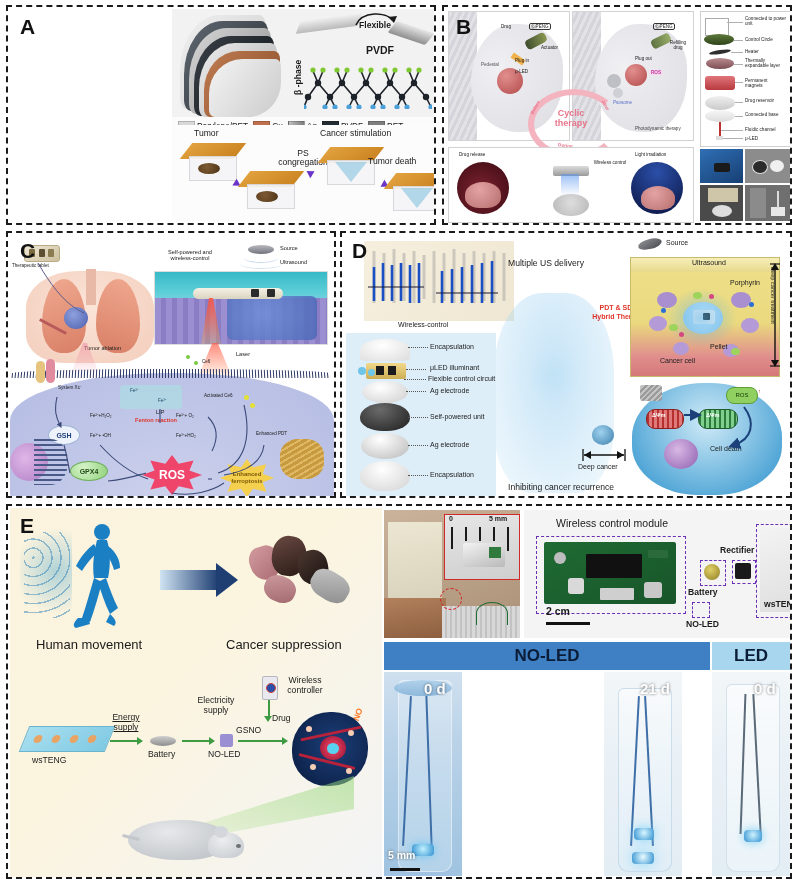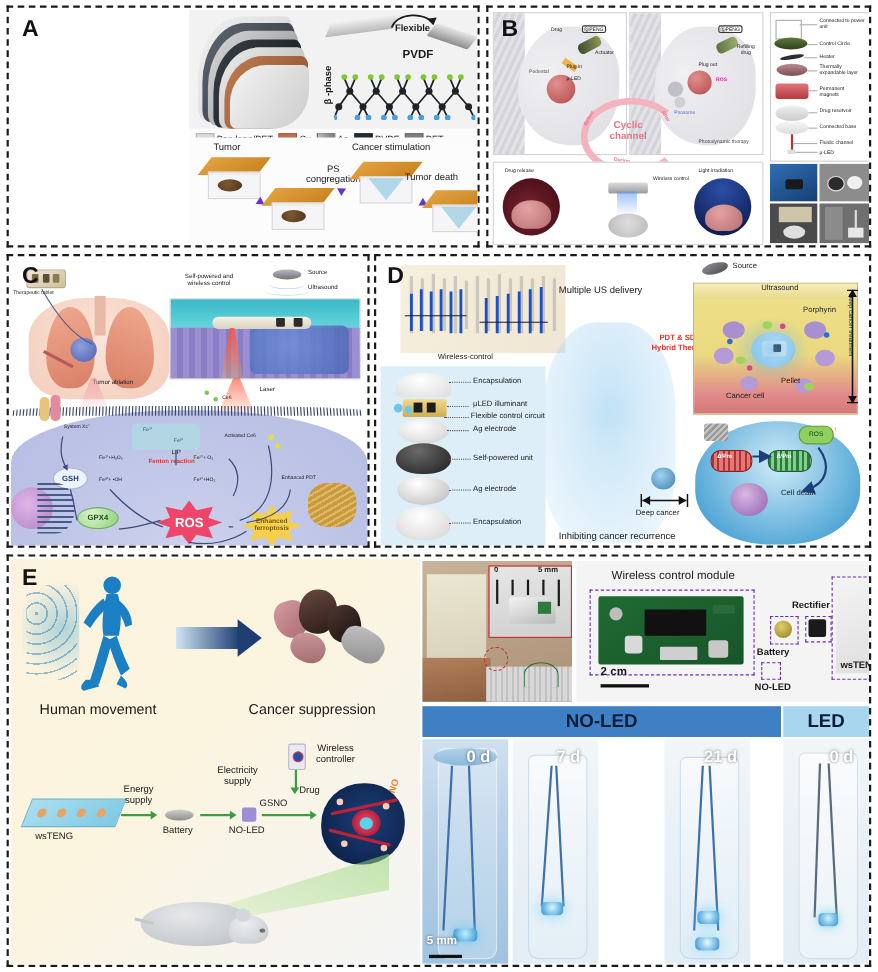--- a/index.html
+++ b/index.html
@@ -246,21 +246,21 @@
       <div style="position:absolute;left:78px;top:24px;width:20px;height:10px;border-radius:4px;background:linear-gradient(100deg,#5b7040,#9bb06b);transform:rotate(-26deg);"></div>
       <div class="lbl tiny" style="left:80px;top:11px;border:0.5px solid #333;padding:0 1px;border-radius:2px;">ⓑPENG</div>
       <div class="lbl tiny ctr" style="left:92px;top:28px;width:26px;white-space:normal;">Refilling drug</div>
       <div class="lbl tiny" style="left:62px;top:44px;">Plug out</div>
       <div class="lbl tiny" style="left:76px;top:58px;color:#c2379d;font-weight:bold;background:#f7d9ee;padding:0 2px;border-radius:4px;">ROS</div>
       <div class="lbl tiny" style="left:40px;top:88px;color:#5a6fc4;">Psosome</div>
       <div class="lbl tiny" style="left:62px;top:114px;color:#444;">Photodynamic therapy</div>
     </div>
 
     <div class="arcArrow" style="left:84px;top:82px;width:80px;height:58px;border-color:#f3b4bf;border-right-color:transparent;clip-path:inset(0 0 0 0);"></div>
-    <div class="cyc s" style="left:104px;top:102px;width:46px;line-height:1.1;font-size:9px;">Cyclic channel</div>
+    <div class="cyc s" style="left:104px;top:102px;width:46px;line-height:1.1;font-size:9px;">Cyclic therapy</div>
     <div class="lbl tiny" style="left:84px;top:98px;color:#e8758b;font-weight:bold;transform:rotate(-62deg);">Before</div>
     <div class="lbl tiny" style="left:156px;top:96px;color:#e8758b;font-weight:bold;transform:rotate(58deg);">After</div>
     <div class="lbl tiny" style="left:114px;top:136px;color:#e8758b;font-weight:bold;transform:rotate(8deg);">During</div>
 
     <div class="bsub" style="left:4px;top:140px;width:244px;height:74px;">
       <div style="position:absolute;left:8px;top:14px;width:52px;height:52px;border-radius:50%;background:radial-gradient(circle at 45% 55%,#7d2330,#3a0a12);"></div>
       <div style="position:absolute;left:16px;top:34px;width:36px;height:26px;border-radius:50% 50% 40% 40%;background:radial-gradient(circle at 40% 30%,#e4a3a3,#b56d6d);"></div>
       <div style="position:absolute;left:182px;top:14px;width:52px;height:52px;border-radius:50%;background:radial-gradient(circle at 50% 20%,#2b4fa8,#0a1340);"></div>
       <div style="position:absolute;left:192px;top:38px;width:34px;height:24px;border-radius:50% 50% 40% 40%;background:radial-gradient(circle at 40% 30%,#e4a3a3,#b56d6d);"></div>
       <div style="position:absolute;left:104px;top:18px;width:36px;height:10px;background:linear-gradient(180deg,#dcdcdc,#9a9a9a);border-radius:2px;"></div>
@@ -605,21 +605,21 @@
       <div class="wsteng" style="left:14px;top:218px;width:84px;height:24px;">
         <div style="position:absolute;left:9px;top:8px;width:8px;height:8px;border-radius:50%;background:#e8a464;"></div>
         <div style="position:absolute;left:27px;top:8px;width:8px;height:8px;border-radius:50%;background:#e8a464;"></div>
         <div style="position:absolute;left:45px;top:8px;width:8px;height:8px;border-radius:50%;background:#e8a464;"></div>
         <div style="position:absolute;left:63px;top:8px;width:8px;height:8px;border-radius:50%;background:#e8a464;"></div>
       </div>
       <div class="lbl m" style="left:22px;top:248px;">wsTENG</div>
 
       <div class="gArrow" style="left:100px;top:232px;width:28px;"></div>
       <div class="gArrowHead" style="left:127px;top:229px;"></div>
-      <div class="lbl m ctr" style="left:96px;top:204px;width:40px;white-space:normal;line-height:1.2;">Energy supply</div>
+      <div class="lbl m ctr" style="left:96px;top:204px;width:40px;white-space:normal;line-height:1.2;text-decoration:underline;">Energy supply</div>
 
       <div style="position:absolute;left:140px;top:228px;width:26px;height:10px;border-radius:50%;background:linear-gradient(180deg,#cfcfcf,#8d8d8d);"></div>
       <div class="lbl m" style="left:138px;top:242px;">Battery</div>
 
       <div class="gArrow" style="left:172px;top:232px;width:28px;"></div>
       <div class="gArrowHead" style="left:199px;top:229px;"></div>
       <div class="lbl m ctr" style="left:166px;top:187px;width:44px;white-space:normal;line-height:1.2;margin-left:18px;">Electricity supply</div>
 
       <div style="position:absolute;left:210px;top:226px;width:13px;height:13px;border-radius:2px;background:#9b8fd4;"></div>
       <div class="lbl m" style="left:198px;top:242px;">NO-LED</div>
@@ -713,27 +713,20 @@
       <div style="position:absolute;left:14px;top:8px;width:52px;height:190px;border-radius:6px 6px 10px 10px;background:linear-gradient(180deg,rgba(255,255,255,.28),rgba(210,232,246,.42));border:1px solid rgba(255,255,255,.45);"></div>
       <div style="position:absolute;left:22px;top:24px;width:2px;height:150px;background:#3f6fa8;transform:rotate(3deg);"></div>
       <div style="position:absolute;left:44px;top:24px;width:2px;height:150px;background:#3f6fa8;transform:rotate(-2deg);"></div>
       <div style="position:absolute;left:28px;top:172px;width:22px;height:12px;border-radius:4px;background:radial-gradient(circle at 50% 40%,#bff0ff,#2e8fd0);box-shadow:0 0 10px #6fc8f5;"></div>
       <div style="position:absolute;left:10px;top:8px;width:58px;height:16px;border-radius:50%;background:linear-gradient(180deg,#9fc8e8,#6fa5d0);opacity:.7;"></div>
       <div class="dayLbl" style="left:40px;top:8px;">0 d</div>
       <div class="scaleBar" style="left:6px;top:196px;width:30px;background:#111;"></div>
       <div class="lbl l" style="left:4px;top:178px;color:#fff;font-weight:bold;text-shadow:0 0 3px rgba(0,0,0,.6);">5 mm</div>
     </div>
 
-    <div class="vial" style="left:458px;top:166px;width:78px;height:204px;">
-      <div style="position:absolute;left:14px;top:14px;width:52px;height:184px;border-radius:6px 6px 10px 10px;background:linear-gradient(180deg,rgba(255,255,255,.55),rgba(228,240,248,.6));border:1px solid rgba(180,205,225,.6);"></div>
-      <div style="position:absolute;left:30px;top:24px;width:2px;height:128px;background:#3f6fa8;transform:rotate(4deg);"></div>
-      <div style="position:absolute;left:42px;top:24px;width:2px;height:128px;background:#3f6fa8;transform:rotate(-3deg);"></div>
-      <div style="position:absolute;left:26px;top:148px;width:20px;height:12px;border-radius:4px;background:radial-gradient(circle at 50% 40%,#d7f6ff,#2e8fd0);box-shadow:0 0 12px #7fd4f8;"></div>
-      <div class="dayLbl" style="left:40px;top:8px;">7 d</div>
-    </div>
 
 
     <div class="vial" style="left:596px;top:166px;width:78px;height:204px;">
       <div style="position:absolute;left:14px;top:16px;width:52px;height:182px;border-radius:6px 6px 10px 10px;background:linear-gradient(180deg,rgba(255,255,255,.5),rgba(224,238,248,.62));border:1px solid rgba(180,205,225,.6);"></div>
       <div style="position:absolute;left:30px;top:24px;width:2px;height:150px;background:#3f6fa8;transform:rotate(3deg);"></div>
       <div style="position:absolute;left:44px;top:24px;width:2px;height:150px;background:#3f6fa8;transform:rotate(-3deg);"></div>
       <div style="position:absolute;left:30px;top:156px;width:20px;height:12px;border-radius:4px;background:radial-gradient(circle at 50% 40%,#d7f6ff,#2e8fd0);box-shadow:0 0 12px #7fd4f8;"></div>
       <div style="position:absolute;left:28px;top:180px;width:22px;height:12px;border-radius:4px;background:radial-gradient(circle at 50% 40%,#e8fbff,#2e8fd0);box-shadow:0 0 14px #8fdcfa;"></div>
       <div class="dayLbl" style="left:36px;top:8px;">21 d</div>
     </div>

